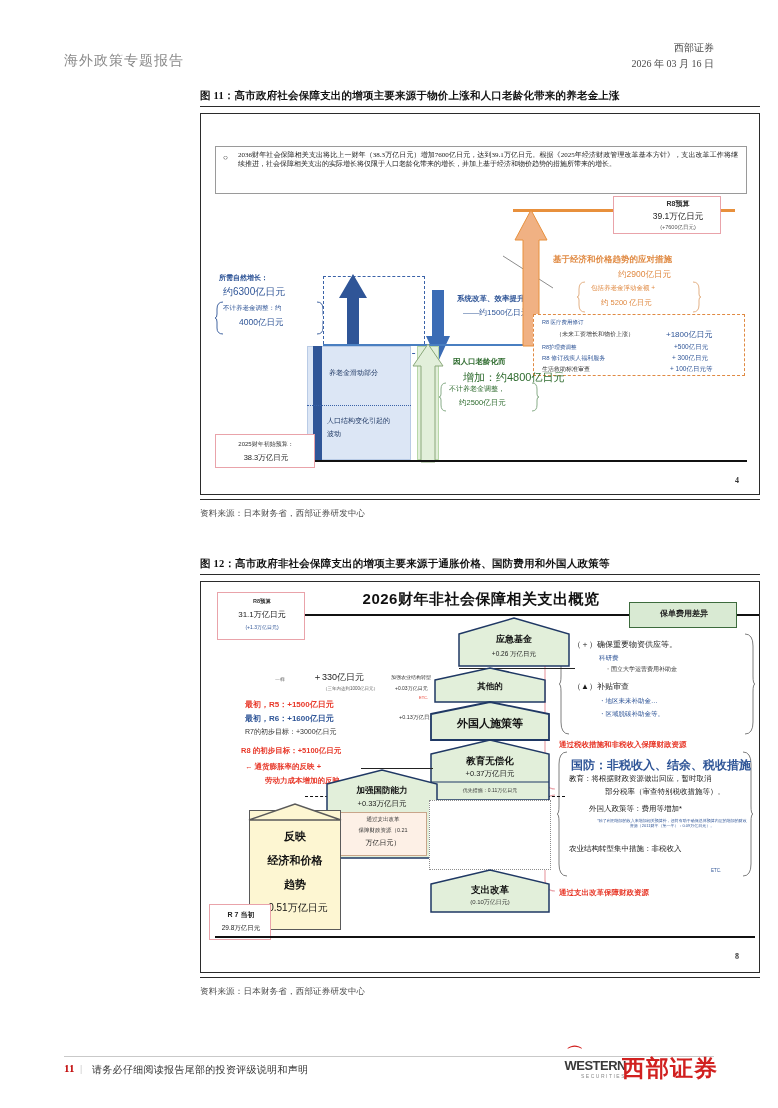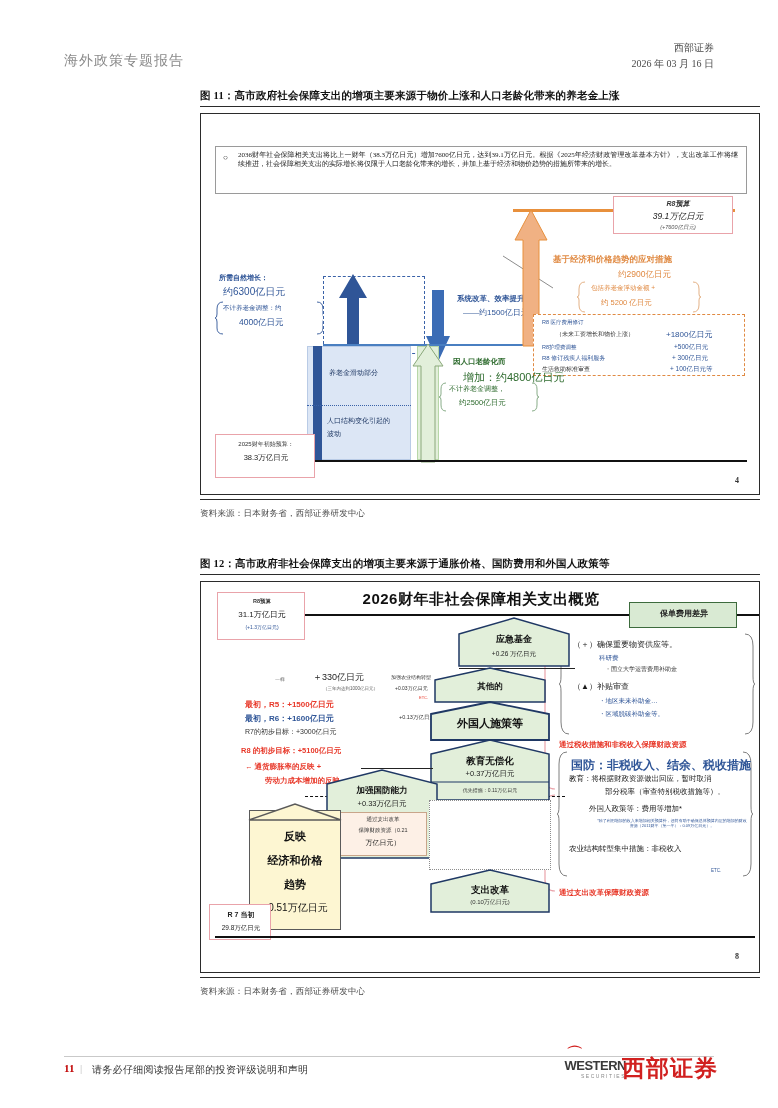--- a/index.html
+++ b/index.html
@@ -163,21 +163,21 @@
   <svg class="arrow" style="left:224px; top:176px;" width="26" height="72">
     <polygon points="13,72 25,46 19,46 19,0 7,0 7,46 1,46" fill="#3b6cb5"></polygon>
   </svg>
   <div class="t blue-txt sans" style="left:256px; top:180px; font-size:7.5px; font-weight:bold;">系统改革、效率提升等</div>
   <div class="t blue-txt sans" style="left:262px; top:194px; font-size:8px;">——约1500亿日元</div>
 
   <div class="hr-blue" style="left:122px; top:230px; width:310px;"></div>
 
   <div class="hr-orange" style="left:312px; top:95px; width:222px;"></div>
 
-  <div class="box box-pink" style="left:412px; top:82px; width:120px; height:38px;font-style:italic;">
+  <div class="box box-pink" style="left:412px; top:82px; width:108px; height:38px;">
     <div class="t sans" style="left:0; top:3px; width:128px; text-align:center; font-size:7px; font-weight:bold; color:#333;">R8预算</div>
     <div class="t sans" style="left:0; top:14px; width:128px; text-align:center; font-size:8.5px; color:#222;">39.1万亿日元</div>
     <div class="t sans" style="left:0; top:27px; width:128px; text-align:center; font-size:5.5px; color:#555;">(+7600亿日元)</div>
   </div>
 
   <svg class="arrow" style="left:312px; top:96px;" width="36" height="136">
     <polygon points="18,0 34,30 26,30 26,136 10,136 10,30 2,30" fill="#f0b183" stroke="#e8903c" stroke-width="1"></polygon>
   </svg>
 
   <div class="t orange-txt sans" style="left:352px; top:140px; font-size:8.5px; font-weight:bold;">基于经济和价格趋势的应对措施</div>
@@ -218,21 +218,21 @@
   <div class="t green-txt sans" style="left:262px; top:257px; font-size:11px;">增加：约4800亿日元</div>
   <svg class="arrow" style="left:238px; top:268px;" width="100" height="30">
     <path d="M7 1 Q2 1 2 7 L2 12 Q2 15 0 15 Q2 15 2 18 L2 23 Q2 29 7 29" fill="none" stroke="#7aa37a" stroke-width="0.9"></path>
     <path d="M93 1 Q98 1 98 7 L98 12 Q98 15 100 15 Q98 15 98 18 L98 23 Q98 29 93 29" fill="none" stroke="#7aa37a" stroke-width="0.9"></path>
   </svg>
   <div class="t green-txt sans" style="left:248px; top:271px; font-size:7px;">不计养老金调整，</div>
   <div class="t green-txt sans" style="left:258px; top:284px; font-size:7.5px;">约2500亿日元</div>
 
   <div class="hr-black" style="left:14px; top:346px; width:532px;"></div>
 
-  <div class="box box-pink" style="left:14px; top:320px; width:100px; height:44px;">
+  <div class="box box-pink" style="left:14px; top:320px; width:100px; height:34px;">
     <div class="t sans" style="left:0; top:6px; width:100px; text-align:center; font-size:6px; color:#333;">2025财年初始预算：</div>
     <div class="t sans" style="left:0; top:18px; width:100px; text-align:center; font-size:7.5px; color:#222;">38.3万亿日元</div>
   </div>
 
   <div class="fig-pagenum" style="left:534px; top:362px;">4</div>
 </div>
 
 <div class="fig-rule" style="left:200px; top:499px; width:560px;"></div>
 <div class="fig-source" style="left:200px; top:508px;">资料来源：日本财务省，西部证券研发中心</div>
 

